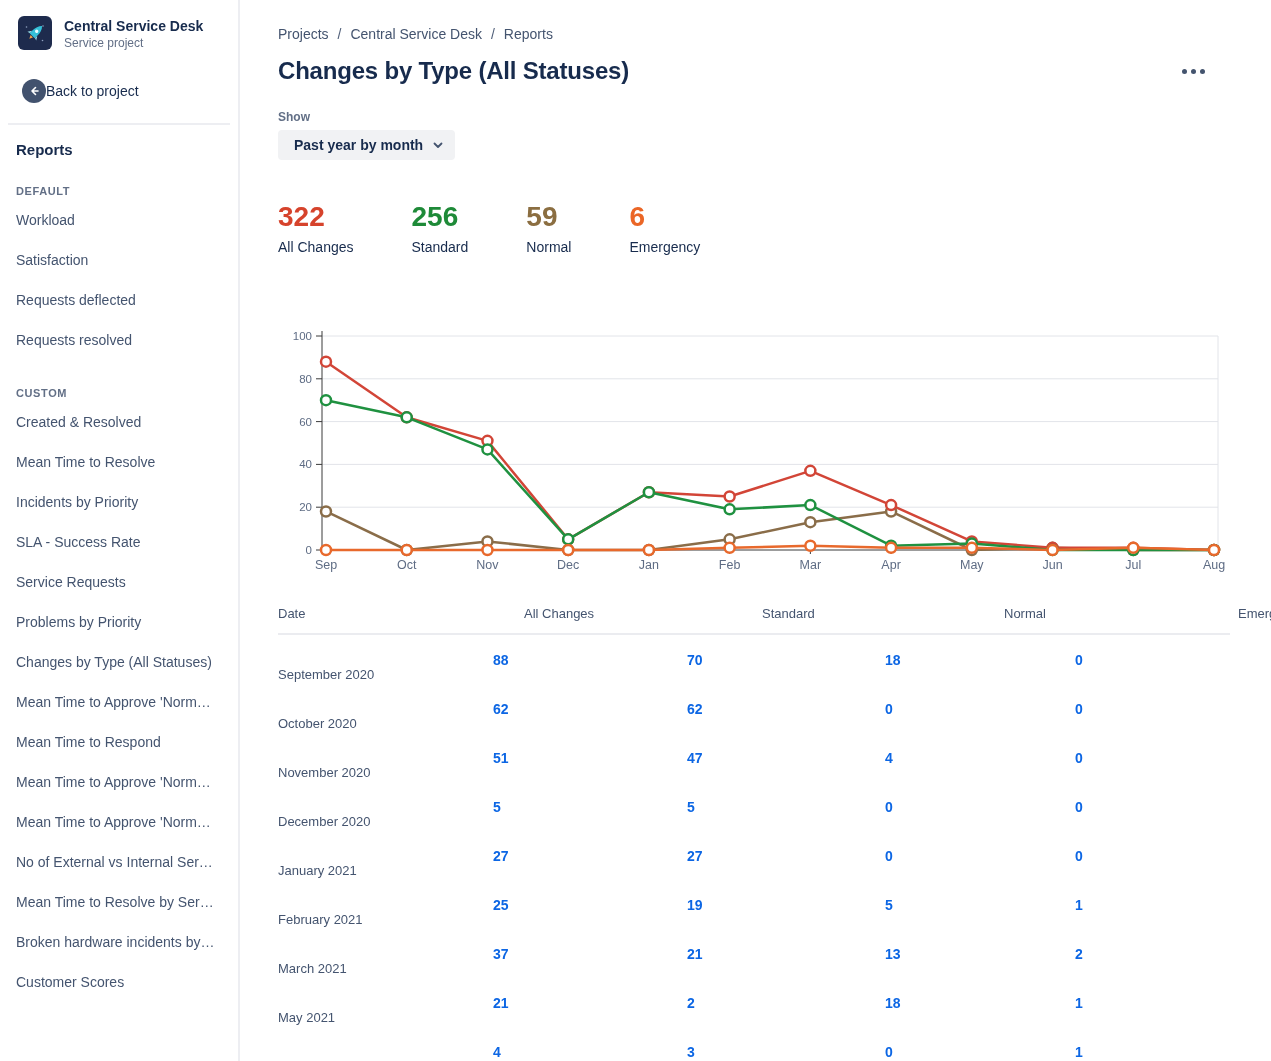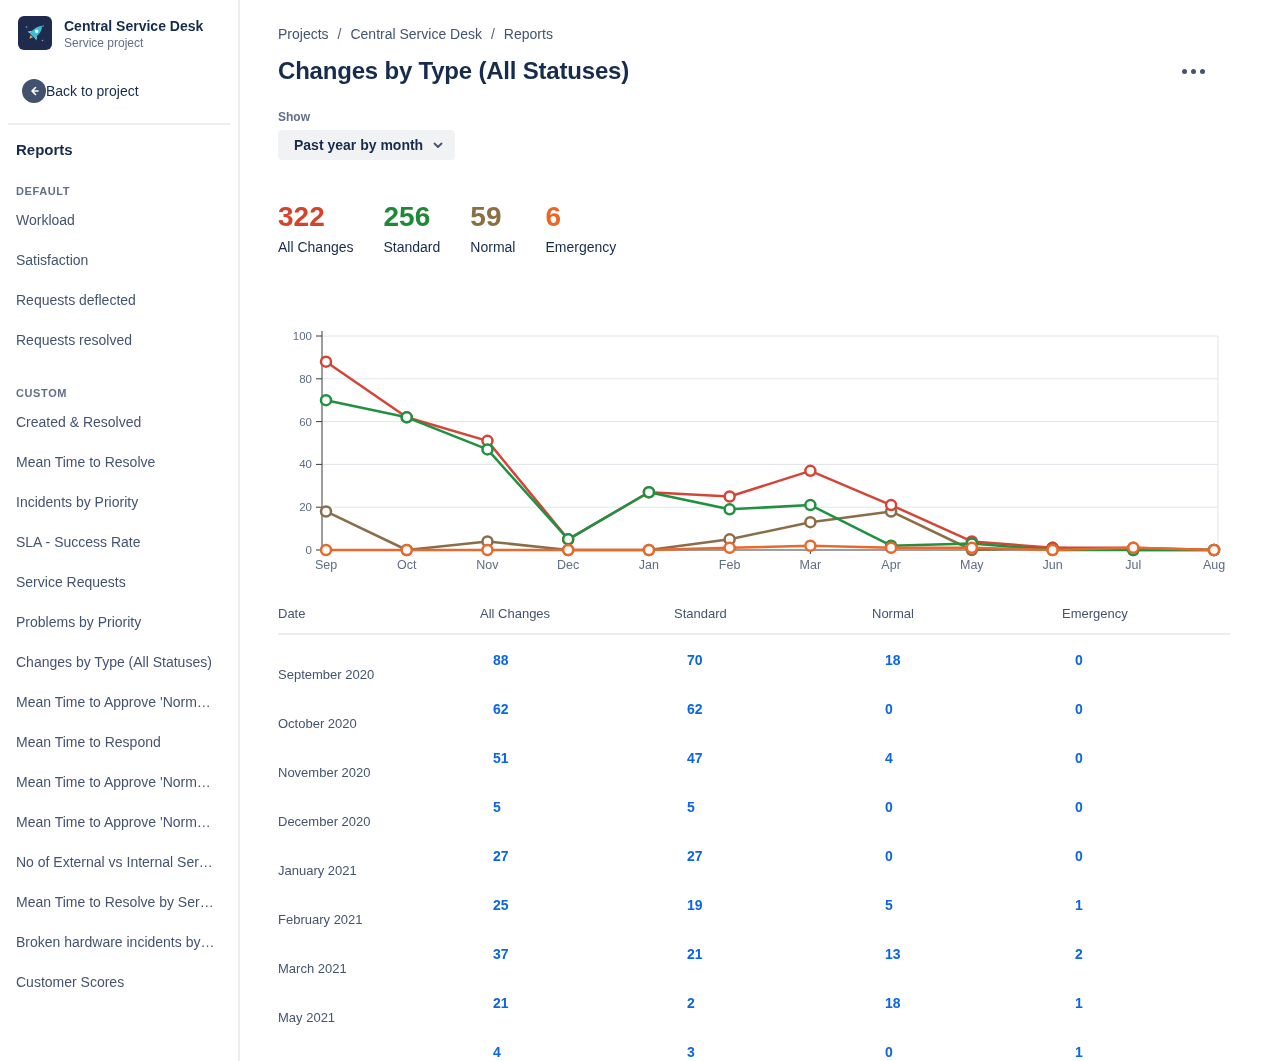--- a/index.html
+++ b/index.html
@@ -55,31 +55,31 @@
   .more-btn .dot { width:5px; height:5px; border-radius:50%; background:#44546E; }
 
   .show-label { margin-top:23px; font-size:12px; font-weight:700; color:#626F86; }
   .dropdown {
     margin-top:6px; display:inline-flex; align-items:center; gap:8px;
     background:#F1F2F4; border:none; border-radius:4px; height:30px;
     padding:0 10px 0 16px; font-family:inherit; font-size:14px; font-weight:600;
     color:#172B4D; cursor:pointer;
   }
 
-  .stats { display:flex; gap:30px; margin-top:42px; }
+  .stats { display:flex; gap:58px; margin-top:42px; }
   .stat-value { font-size:28px; font-weight:700; line-height:30px; }
   .stat-label { font-size:14px; color:#172B4D; margin-top:7px; }
 
   .chart-wrap { margin-top:73px; margin-left:2px; }
   svg text { font-family:"Liberation Sans", sans-serif; }
 
   .report-table { margin-top:24px; width:952px; }
   .t-header {
     display:grid; grid-template-columns:202px 194px 198px 190px 1fr;
-    font-size:13px; color:#44546F; padding-bottom:12px; border-bottom:2px solid #EBECF0;
+    font-size:13px; color:#44546F; padding-bottom:12px; border-bottom:2px solid #EBECF0;gap:44px;
   }
   .t-row {
     display:grid; grid-template-columns:202px 194px 198px 190px 1fr;
     height:49px; align-items:center;
   }
   .t-date { font-size:13px; color:#44546F; position:relative; top:15px; }
   .t-num a {
     color:#0C66E4; font-weight:600; font-size:14px; text-decoration:none;
     padding-left:13px; cursor:pointer;
   }

